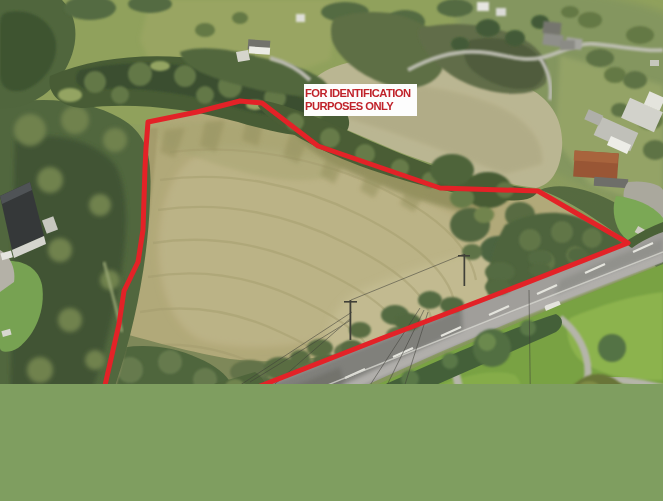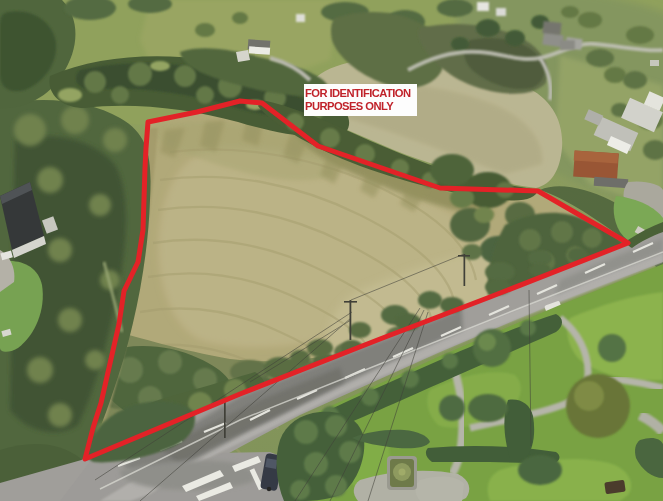--- a/index.html
+++ b/index.html
@@ -1,16 +1,16 @@
 <!DOCTYPE html>
 <html><head>
 <meta charset="utf-8">
 <style>
 html,body{margin:0;padding:0;background:#7f9e60;}
-#wrap{width:663px;height:501px;overflow:hidden;position:relative;}
+#wrap{width:663px;height:384px;overflow:hidden;position:relative;}
 svg{display:block;}
 </style>
 </head>
 <body>
 
 <div id="wrap">
 <svg width="663" height="501" viewBox="0 0 663 501" xmlns="http://www.w3.org/2000/svg">
 <defs>
 <filter id="b2">
           <feGaussianBlur stdDeviation="1.2"></feGaussianBlur>

